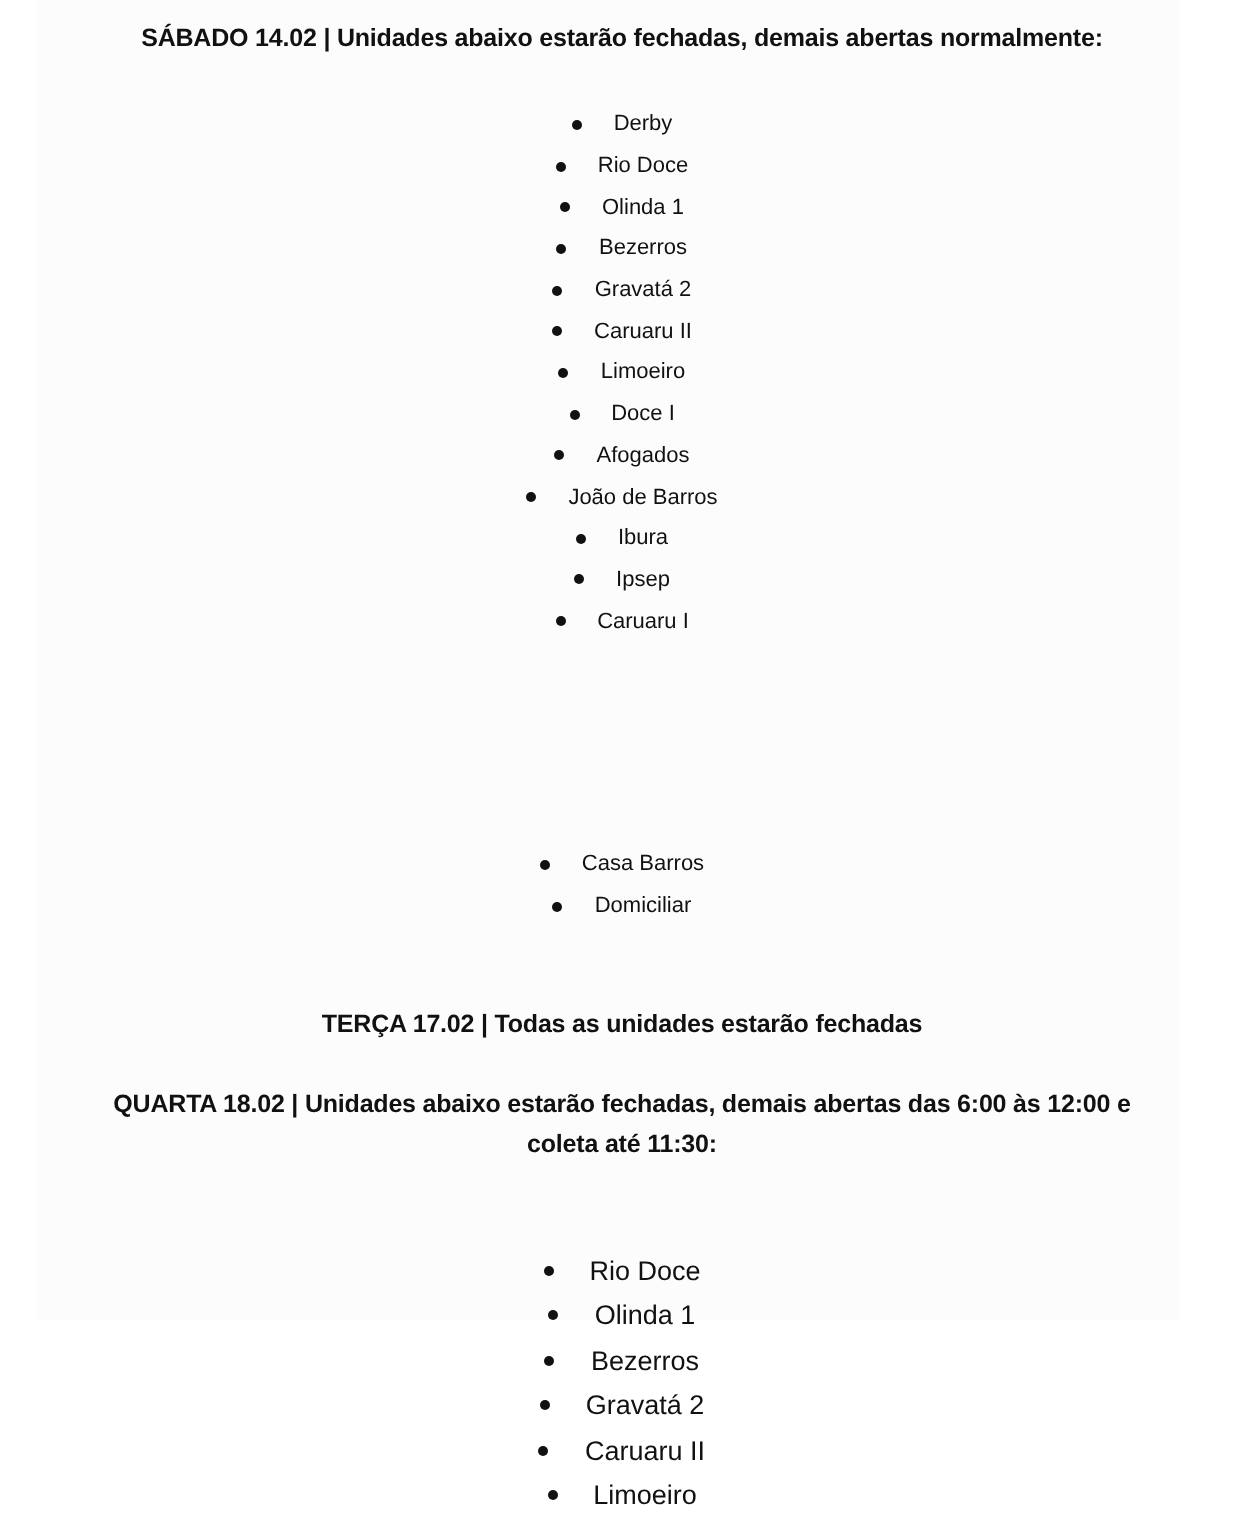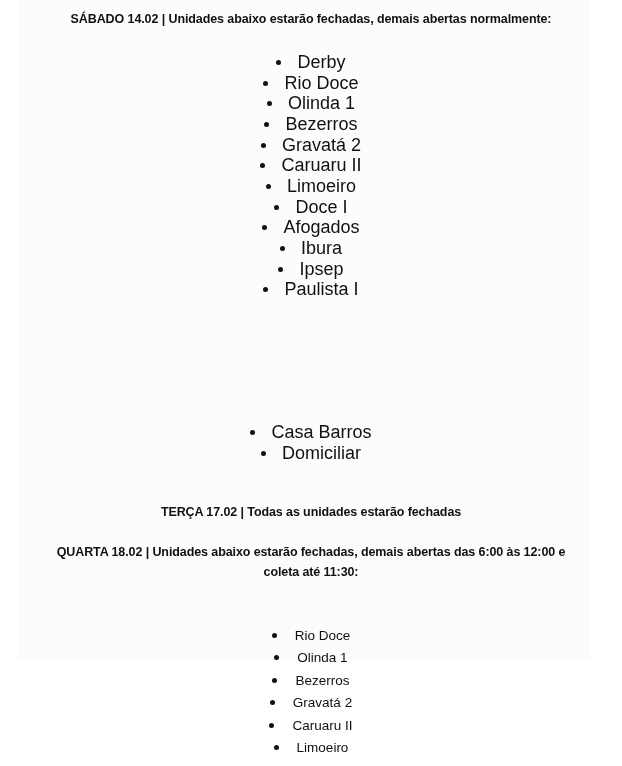--- a/index.html
+++ b/index.html
@@ -44,21 +44,21 @@
       left: 0;
       width: 622px;
       margin: 0;
       padding: 0;
       list-style: none;
     }
     .list li {
       display: flex;
       justify-content: center;
       align-items: center;
-      font-size: 18px;
+      font-size: 11px;
       height: 20.7px;
     }
     .list.big li {
       font-size: 13.5px;
       height: 22.5px;
     }
     .item-inner {
       display: inline-flex;
       align-items: center;
     }
@@ -133,33 +133,39 @@
       </li>
     <li>
         <span class="item-inner">
           <span class="bullet"></span>
           <span>Afogados</span>
         </span>
       </li>
     <li>
         <span class="item-inner">
           <span class="bullet"></span>
+          <span>João de Barros</span>
+        </span>
+      </li>
+    <li>
+        <span class="item-inner">
+          <span class="bullet"></span>
           <span>Ibura</span>
         </span>
       </li>
     <li>
         <span class="item-inner">
           <span class="bullet"></span>
           <span>Ipsep</span>
         </span>
       </li>
     <li>
         <span class="item-inner">
           <span class="bullet"></span>
-          <span>Paulista I</span>
+          <span>Caruaru I</span>
         </span>
       </li>
   </ul>
 
   <div class="heading" style="top:362px;">
   </div>
   <ul class="list" style="top:422px;">
     <li>
         <span class="item-inner">
           <span class="bullet"></span>

